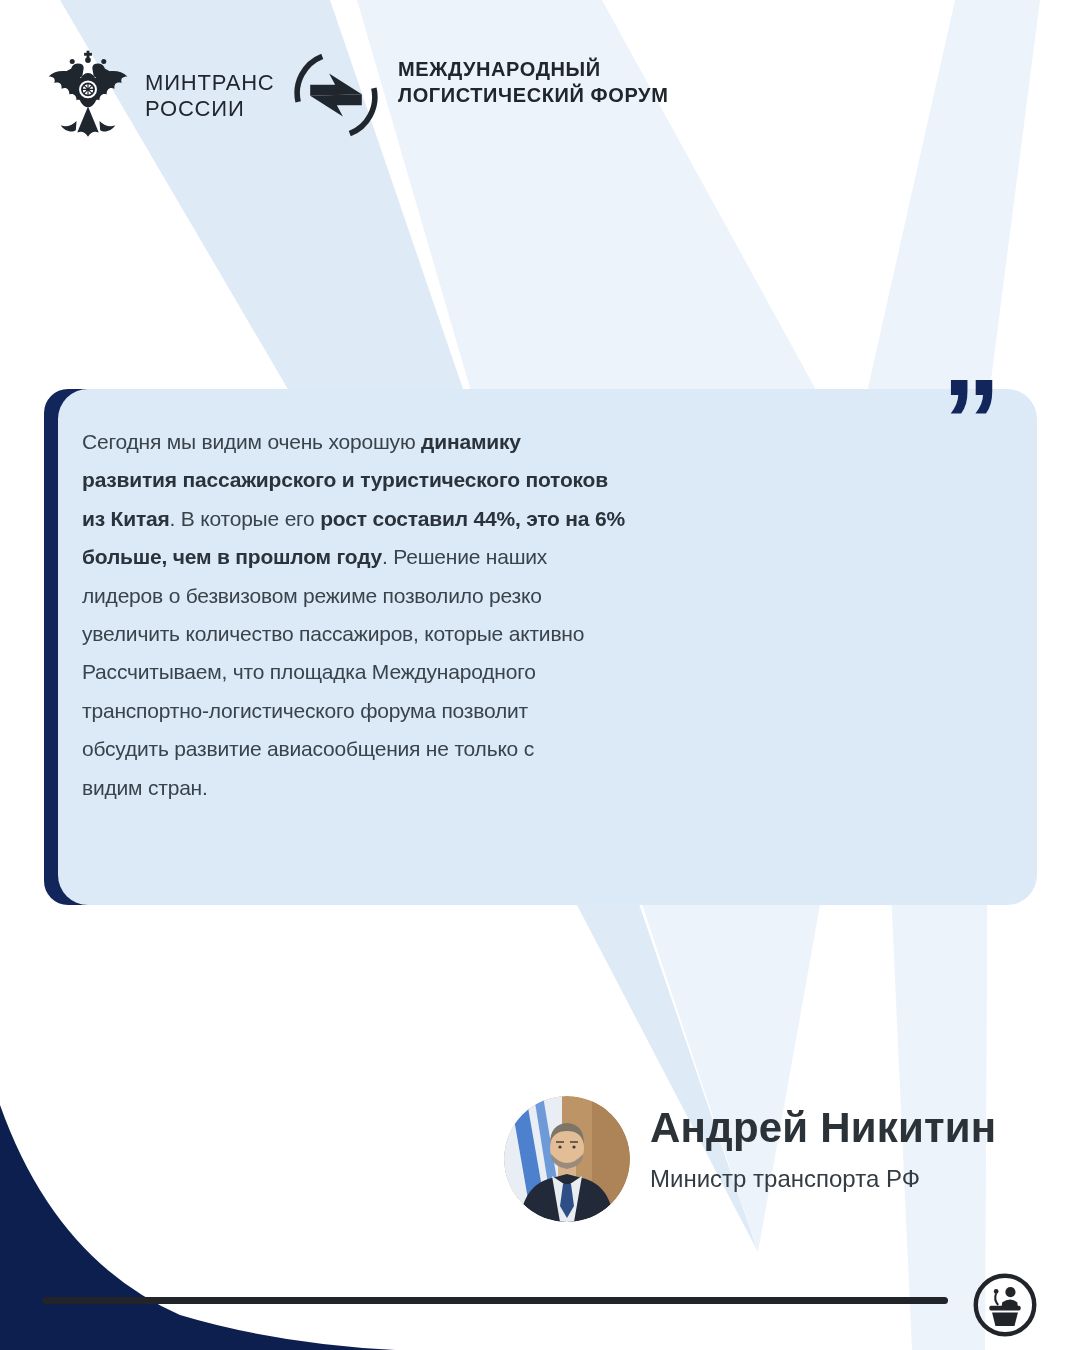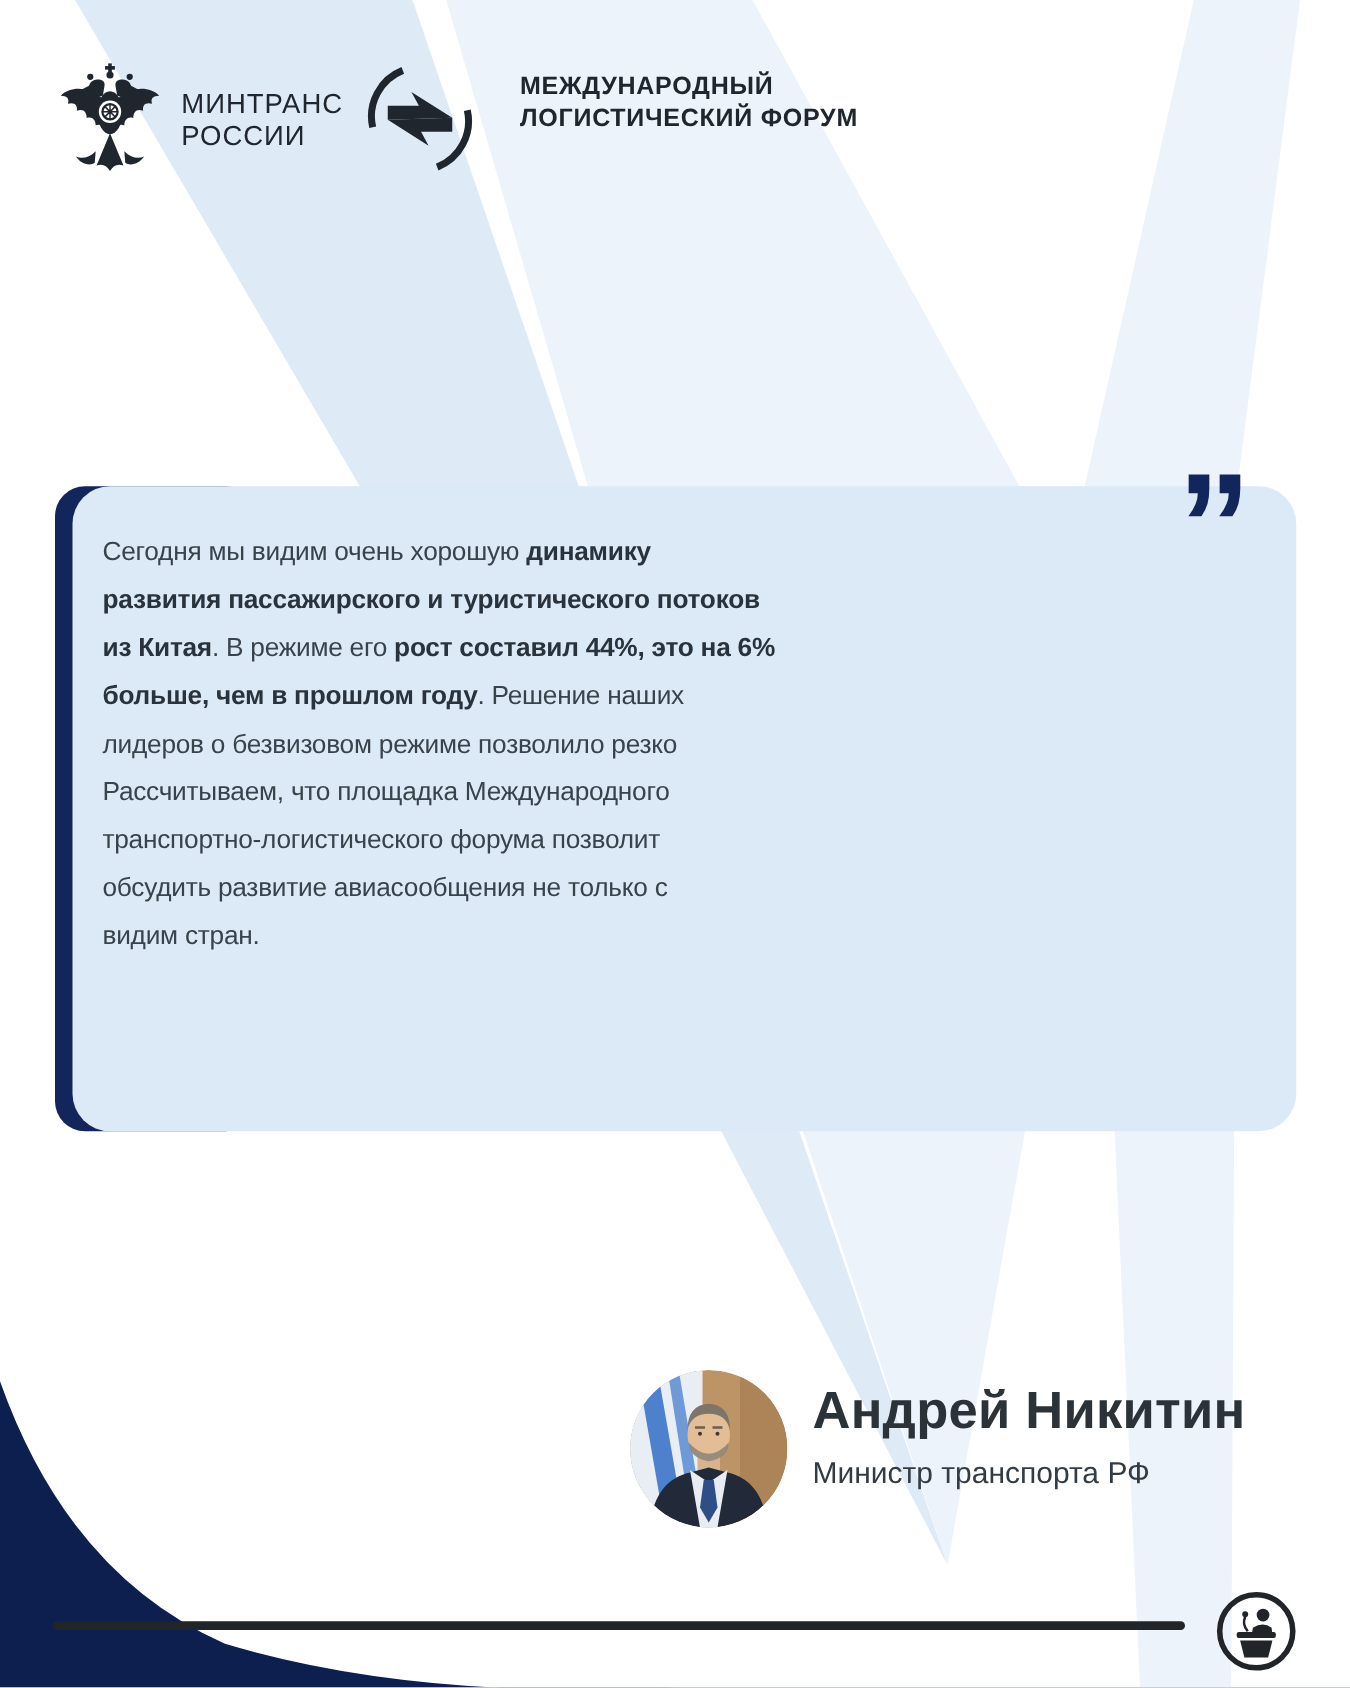--- a/index.html
+++ b/index.html
@@ -14,21 +14,21 @@
   .abs{position:absolute;}
 
   
   #watermark{left:0;top:0;width:1080px;height:1350px;}
 
   
   #ministry-logo{left:45px;top:50px;}
   #ministry-name{left:145px;top:70px;font-size:22px;font-weight:400;
     line-height:26px;letter-spacing:.8px;color:var(--ink);}
   #forum-logo{left:293px;top:52px;}
-  #forum-name{left:416px;top:57px;font-size:20px;font-weight:700;
+  #forum-name{left:398px;top:57px;font-size:20px;font-weight:700;
     line-height:25.5px;letter-spacing:.6px;color:var(--ink);}
 
   
   #quote-underlay{left:44px;top:389px;width:160px;height:516px;
     border-radius:24px;background:var(--navy);}
   #quote-card{left:58px;top:389px;width:979px;height:516px;
     border-radius:30px;background:var(--card);}
   #quote-mark{left:942px;top:362px;font-size:118px;line-height:1;
     font-weight:700;color:var(--navy);letter-spacing:-6px;}
   #quote-text{left:82px;top:423px;width:900px;font-size:21px;
@@ -113,23 +113,24 @@
     <div>МЕЖДУНАРОДНЫЙ</div>
     <div>ЛОГИСТИЧЕСКИЙ ФОРУМ</div>
   </div>
 
   <div class="abs" id="quote-underlay"></div>
   <div class="abs" id="quote-card"></div>
   <div class="abs" id="quote-mark">”</div>
   <div class="abs" id="quote-text">
       <div class="ql"><span>Сегодня мы видим очень хорошую </span><span class="b">динамику</span></div>
       <div class="ql"><span class="b">развития пассажирского и туристического потоков</span></div>
-      <div class="ql"><span class="b">из Китая</span><span>. В режиме его </span><span class="b">рост составил 44%, это на 6%</span></div>
+      <div class="ql"><span class="b">из Китая</span><span>. В которые его </span><span class="b">рост составил 44%, это на 6%</span></div>
       <div class="ql"><span class="b">больше, чем в прошлом году</span><span>. Решение наших</span></div>
       <div class="ql"><span>лидеров о безвизовом режиме позволило резко</span></div>
+      <div class="ql"><span>увеличить количество пассажиров, которые активно</span></div>
       <div class="ql"><span>Рассчитываем, что площадка Международного</span></div>
       <div class="ql"><span>транспортно-логистического форума позволит</span></div>
       <div class="ql"><span>обсудить развитие авиасообщения не только с</span></div>
       <div class="ql"><span>видим стран.</span></div>
     </div>
 
   <div class="abs" id="minister-photo">
     <svg width="126" height="126" viewBox="0 0 126 126">
       <defs>
           <clipPath id="pc">

